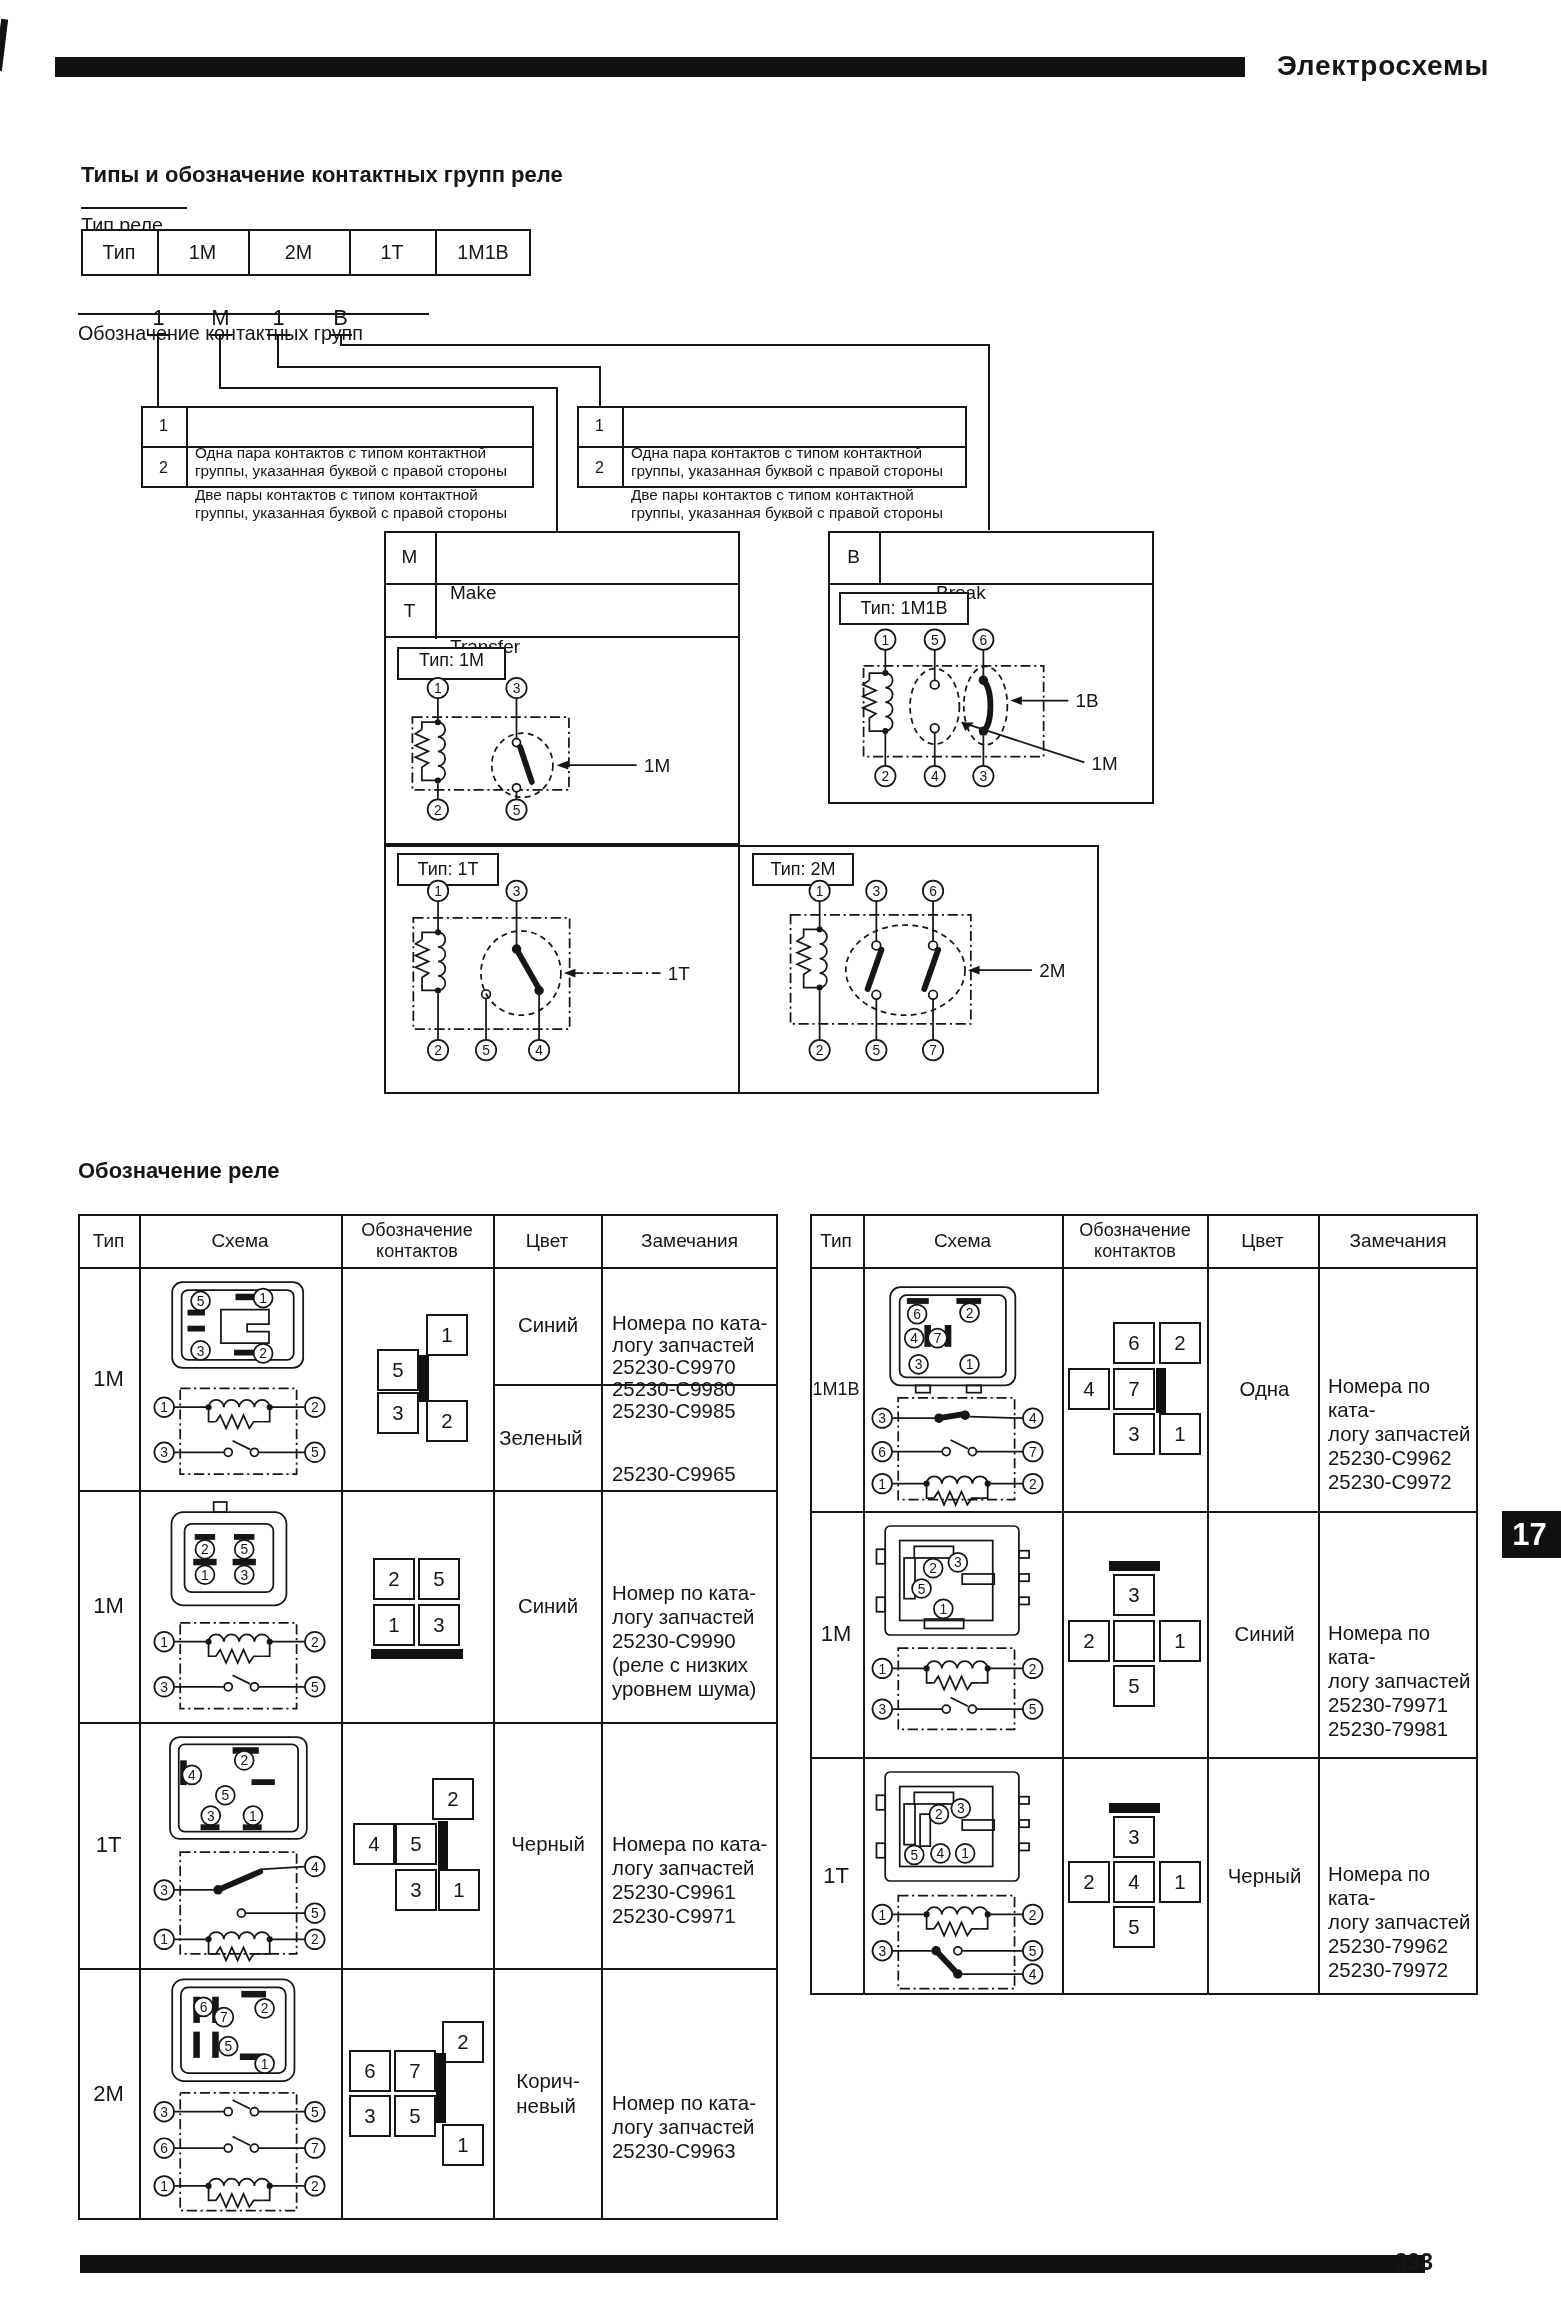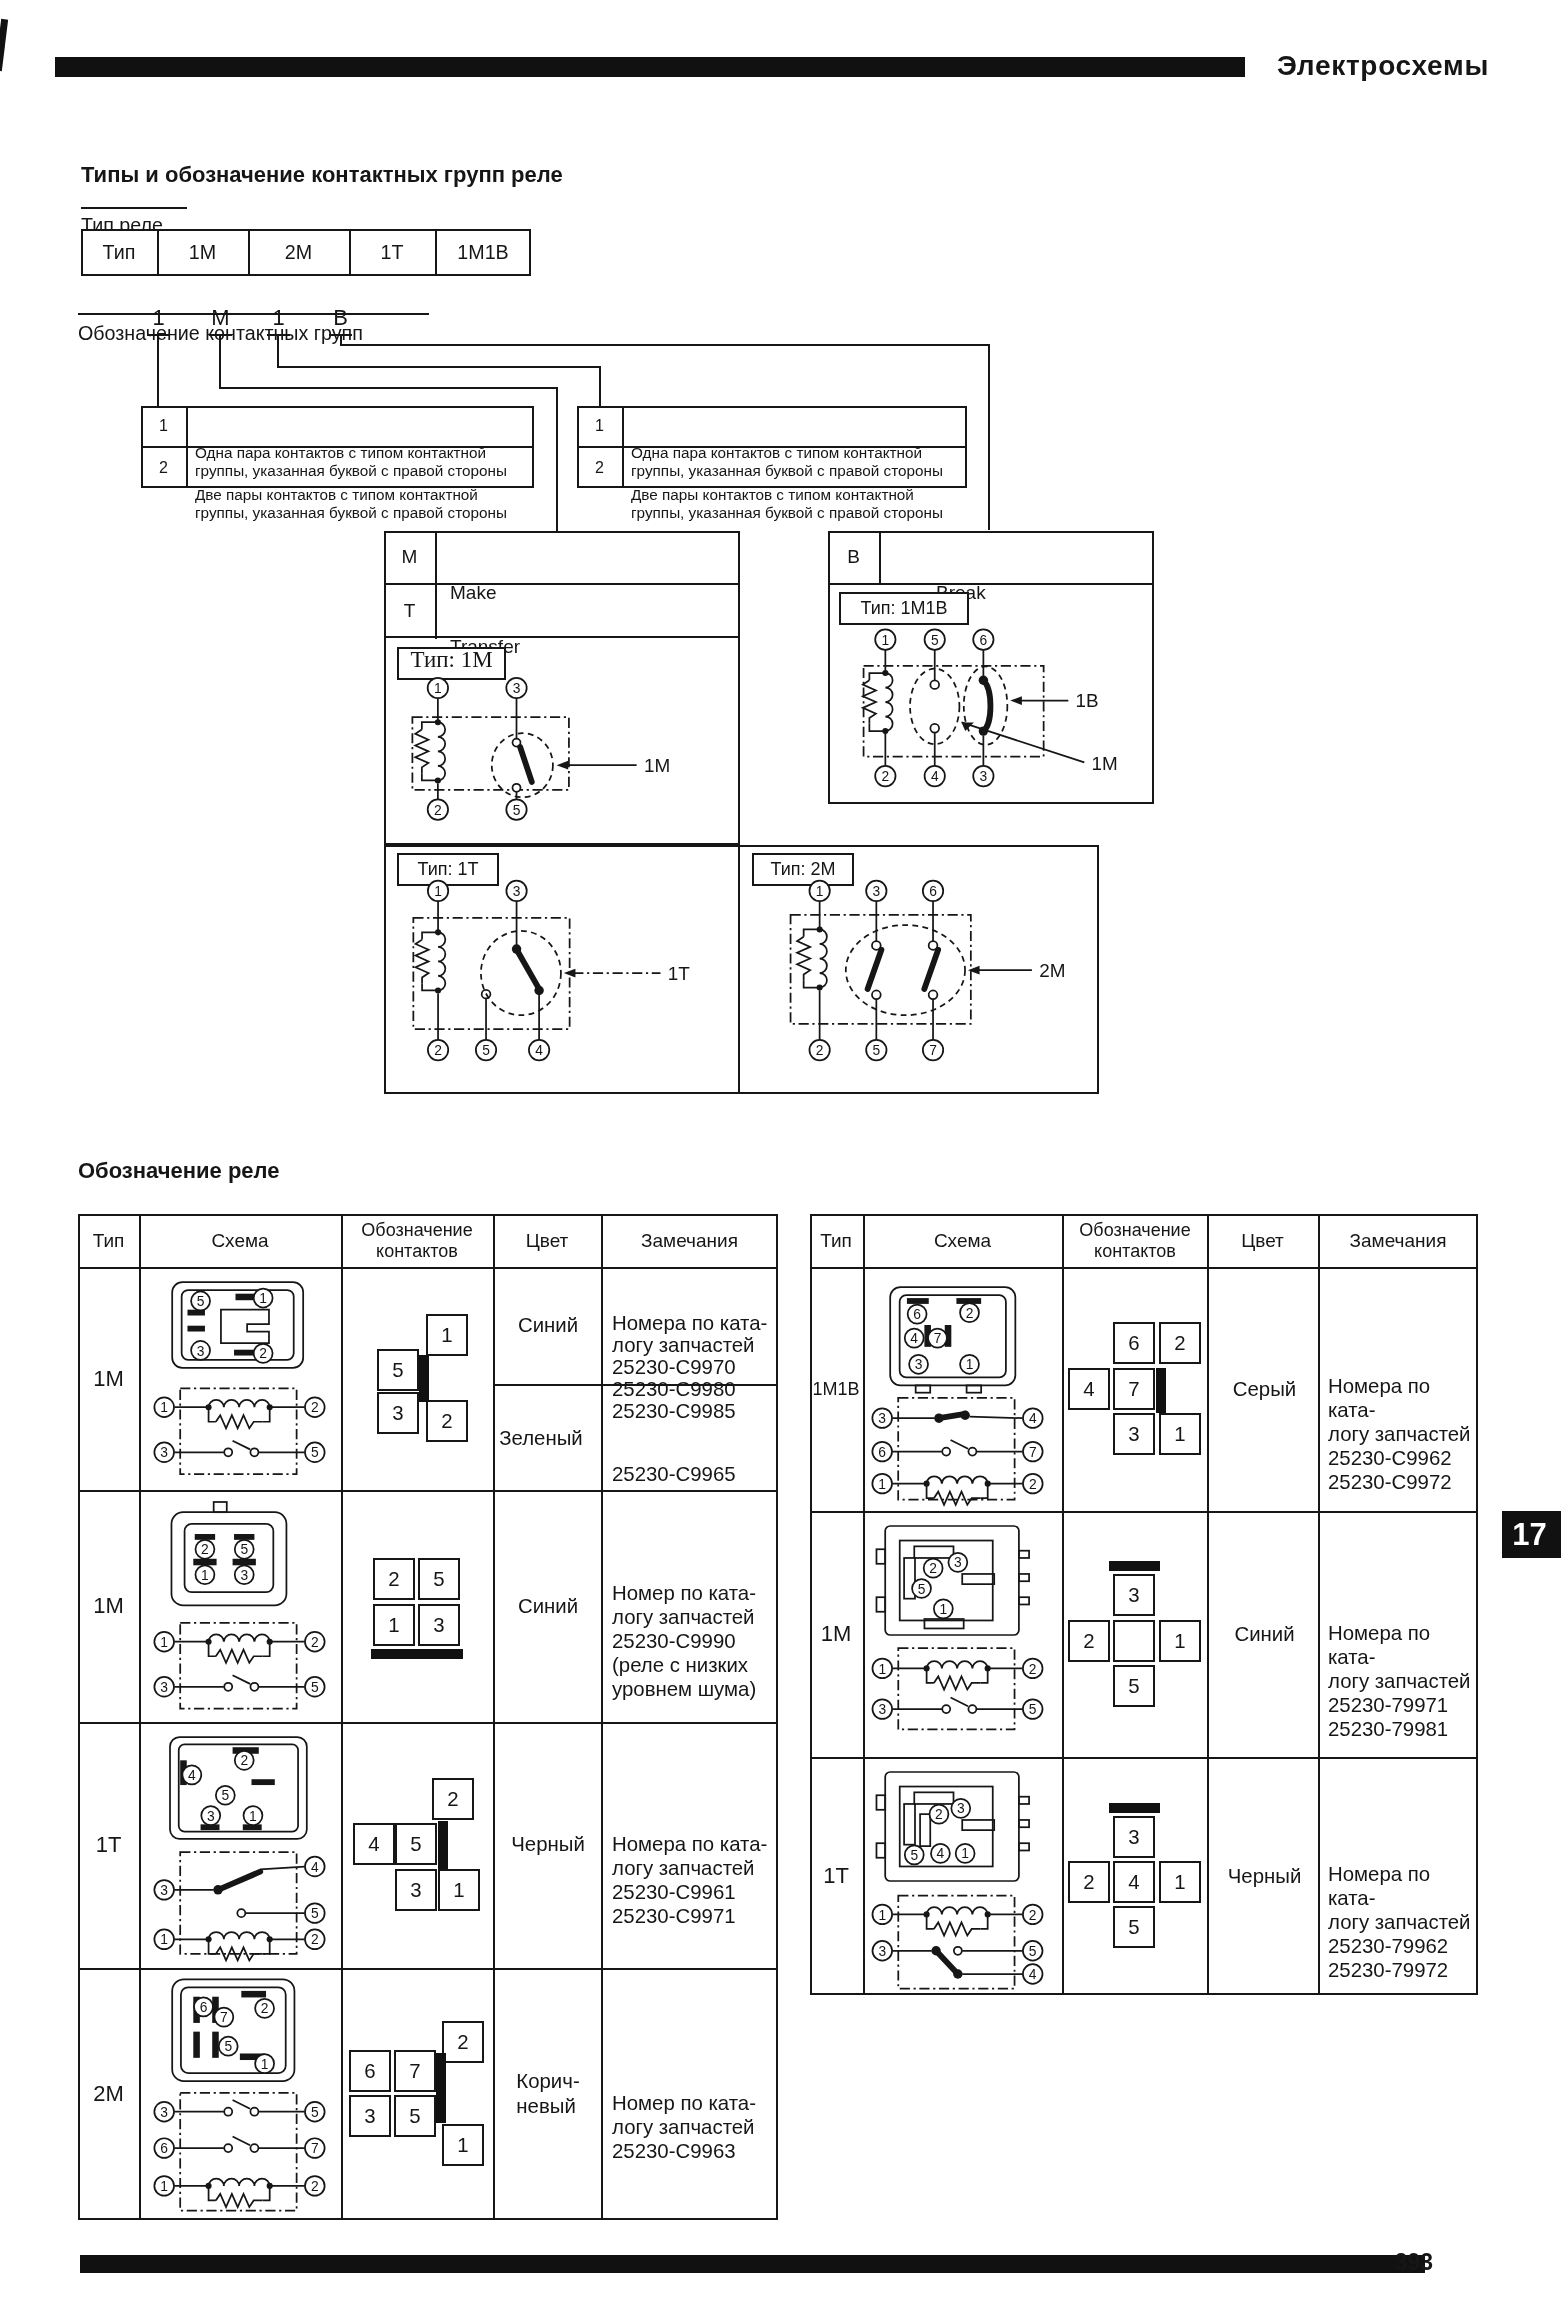--- a/index.html
+++ b/index.html
@@ -121,21 +121,21 @@
   <div class="box" style="left:384px;top:531px;width:356px;height:314px;"></div>
   <div class="line" style="left:384px;top:583px;width:356px;height:2.2px;"></div>
   <div class="line" style="left:384px;top:636px;width:356px;height:2.2px;"></div>
   <div class="line" style="left:435px;top:531px;width:2.2px;height:108px;"></div>
   <div class="cell" style="left:384px;top:531px;width:51px;height:52px;font-size:19px;">M</div>
   <div class="cell left" style="left:450px;top:531px;width:218px;height:52px;font-size:19px;">Make</div>
   <div class="cell" style="left:384px;top:585px;width:51px;height:52px;font-size:19px;">T</div>
   <div class="cell left" style="left:450px;top:585px;width:218px;height:52px;font-size:19px;">Transfer</div>
 
   <div class="box" style="left:397px;top:647px;width:109px;height:33px;"></div>
-  <div class="cell" style="left:397px;top:647px;width:109px;height:26px;font-size:23px;font-family:Liberation Serif, serif;">Тип: 1M</div>
+  <div class="cell" style="left:397px;top:647px;width:109px;height:26px;font-size:18px;">Тип: 1M</div>
   <svg style="left:384px;top:677px;" width="356" height="164" viewBox="0 0 489 225">
     <rect class="ddr" x="39" y="55" width="215" height="100"></rect>
     <line x1="74" y1="28" x2="74" y2="60"></line>
     <use href="#vcoil" x="74" y="62"></use>
     <line x1="74" y1="146" x2="74" y2="168"></line>
     <line x1="182" y1="28" x2="182" y2="84"></line>
     <circle cx="182" cy="90" r="5.5"></circle>
     <line class="thk" x1="187" y1="96" x2="203" y2="144"></line>
     <circle cx="182" cy="152" r="5.5"></circle>
     <line x1="182" y1="158" x2="182" y2="168"></line>
@@ -716,21 +716,21 @@
         </g>
     </g>
   </svg>
   <div class="cb" style="left:1113px;top:1322px;">6</div>
   <div class="cb" style="left:1159px;top:1322px;">2</div>
   <div class="cb" style="left:1068px;top:1368px;">4</div>
   <div class="cb" style="left:1113px;top:1368px;">7</div>
   <div class="cb" style="left:1113px;top:1413px;">3</div>
   <div class="cb" style="left:1159px;top:1413px;">1</div>
   <div class="bar" style="left:1156px;top:1368px;width:9.5px;height:45px;"></div>
-  <div class="cell" style="left:1210px;top:1267px;width:109px;height:244px;font-size:20.4px;">Серый</div>
+  <div class="cell" style="left:1210px;top:1267px;width:109px;height:244px;font-size:20.4px;">Одна</div>
   <div class="cell left pre" style="left:1328px;top:1338px;width:146px;height:102px;font-size:20.4px;line-height:24px;align-items:flex-start;">Номера по ката-
 логу запчастей
 25230-C9962
 25230-C9972</div>
 
   <div class="cell" style="left:810px;top:1511px;width:52px;height:246px;font-size:22px;">1M</div>
   <svg style="left:872px;top:1526px;" width="171" height="218" viewBox="0 0 235 300">
     <g>
       <rect x="18" y="0" width="184" height="150" rx="7"></rect>
       <rect x="6" y="32" width="12" height="20"></rect>

